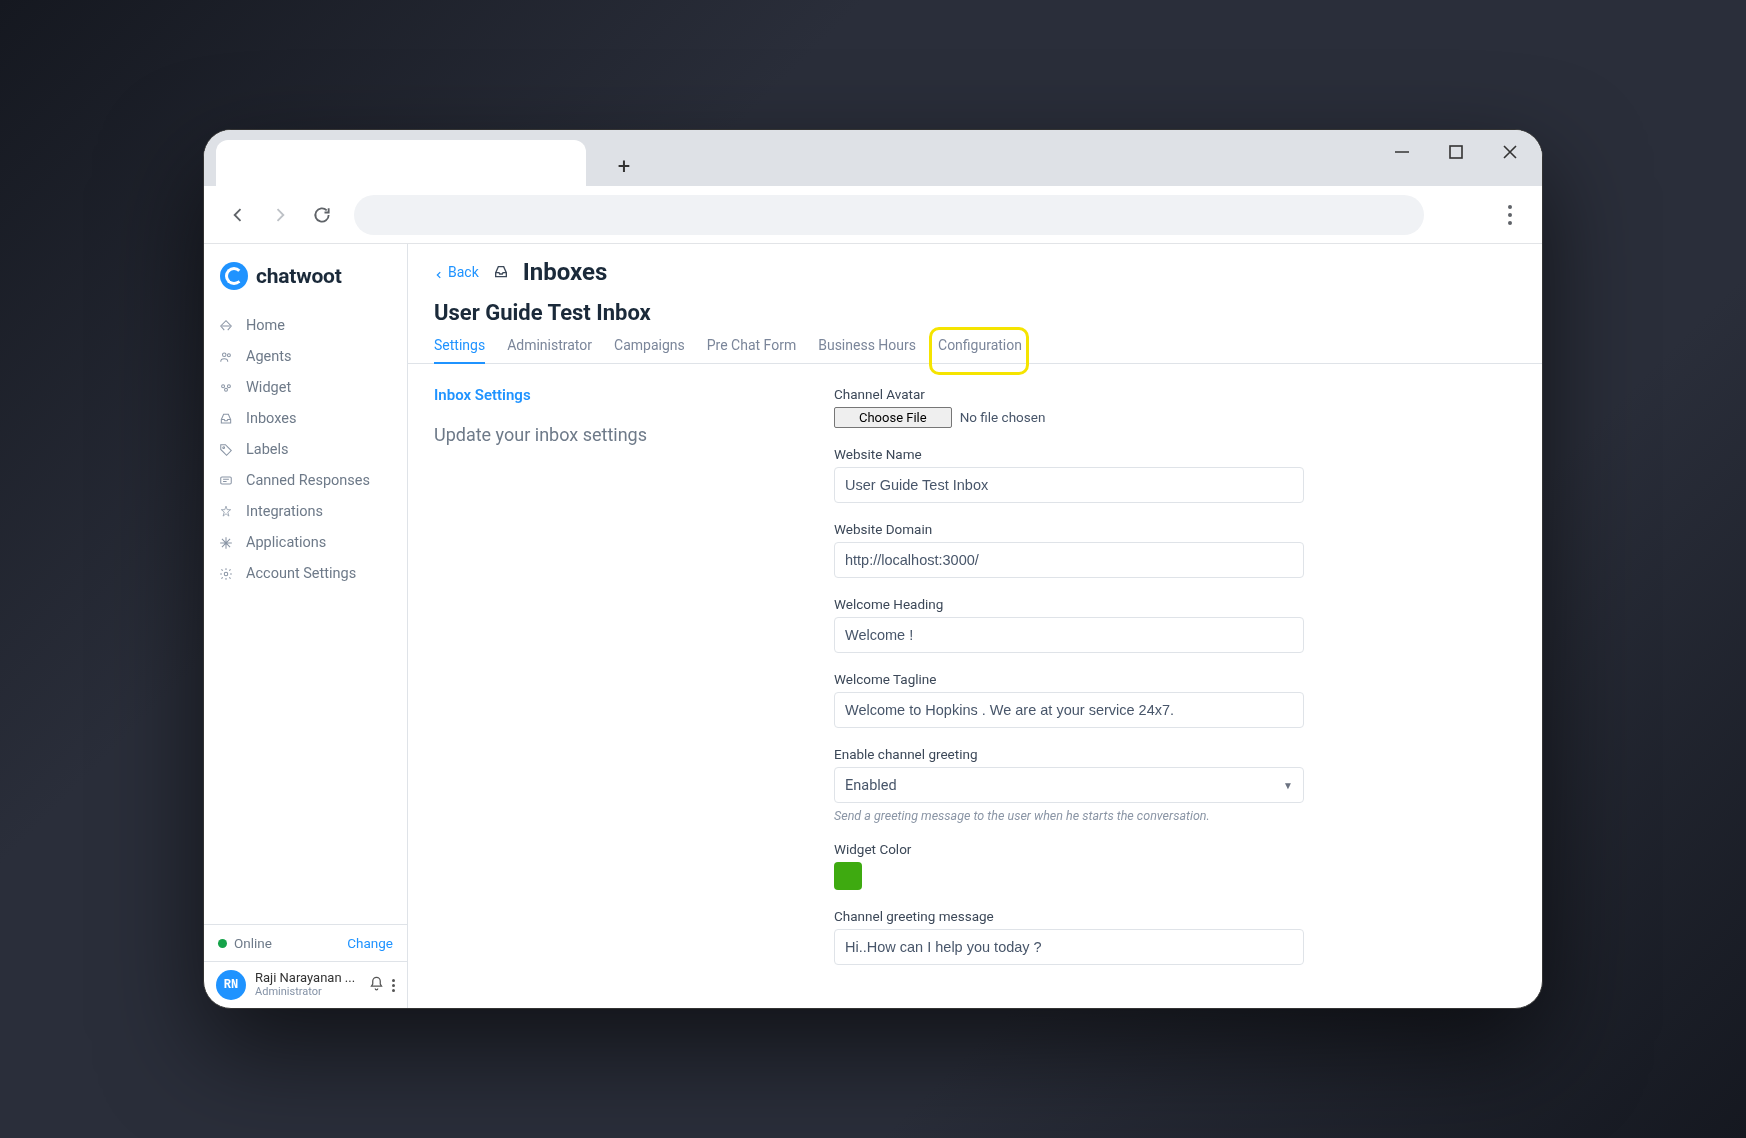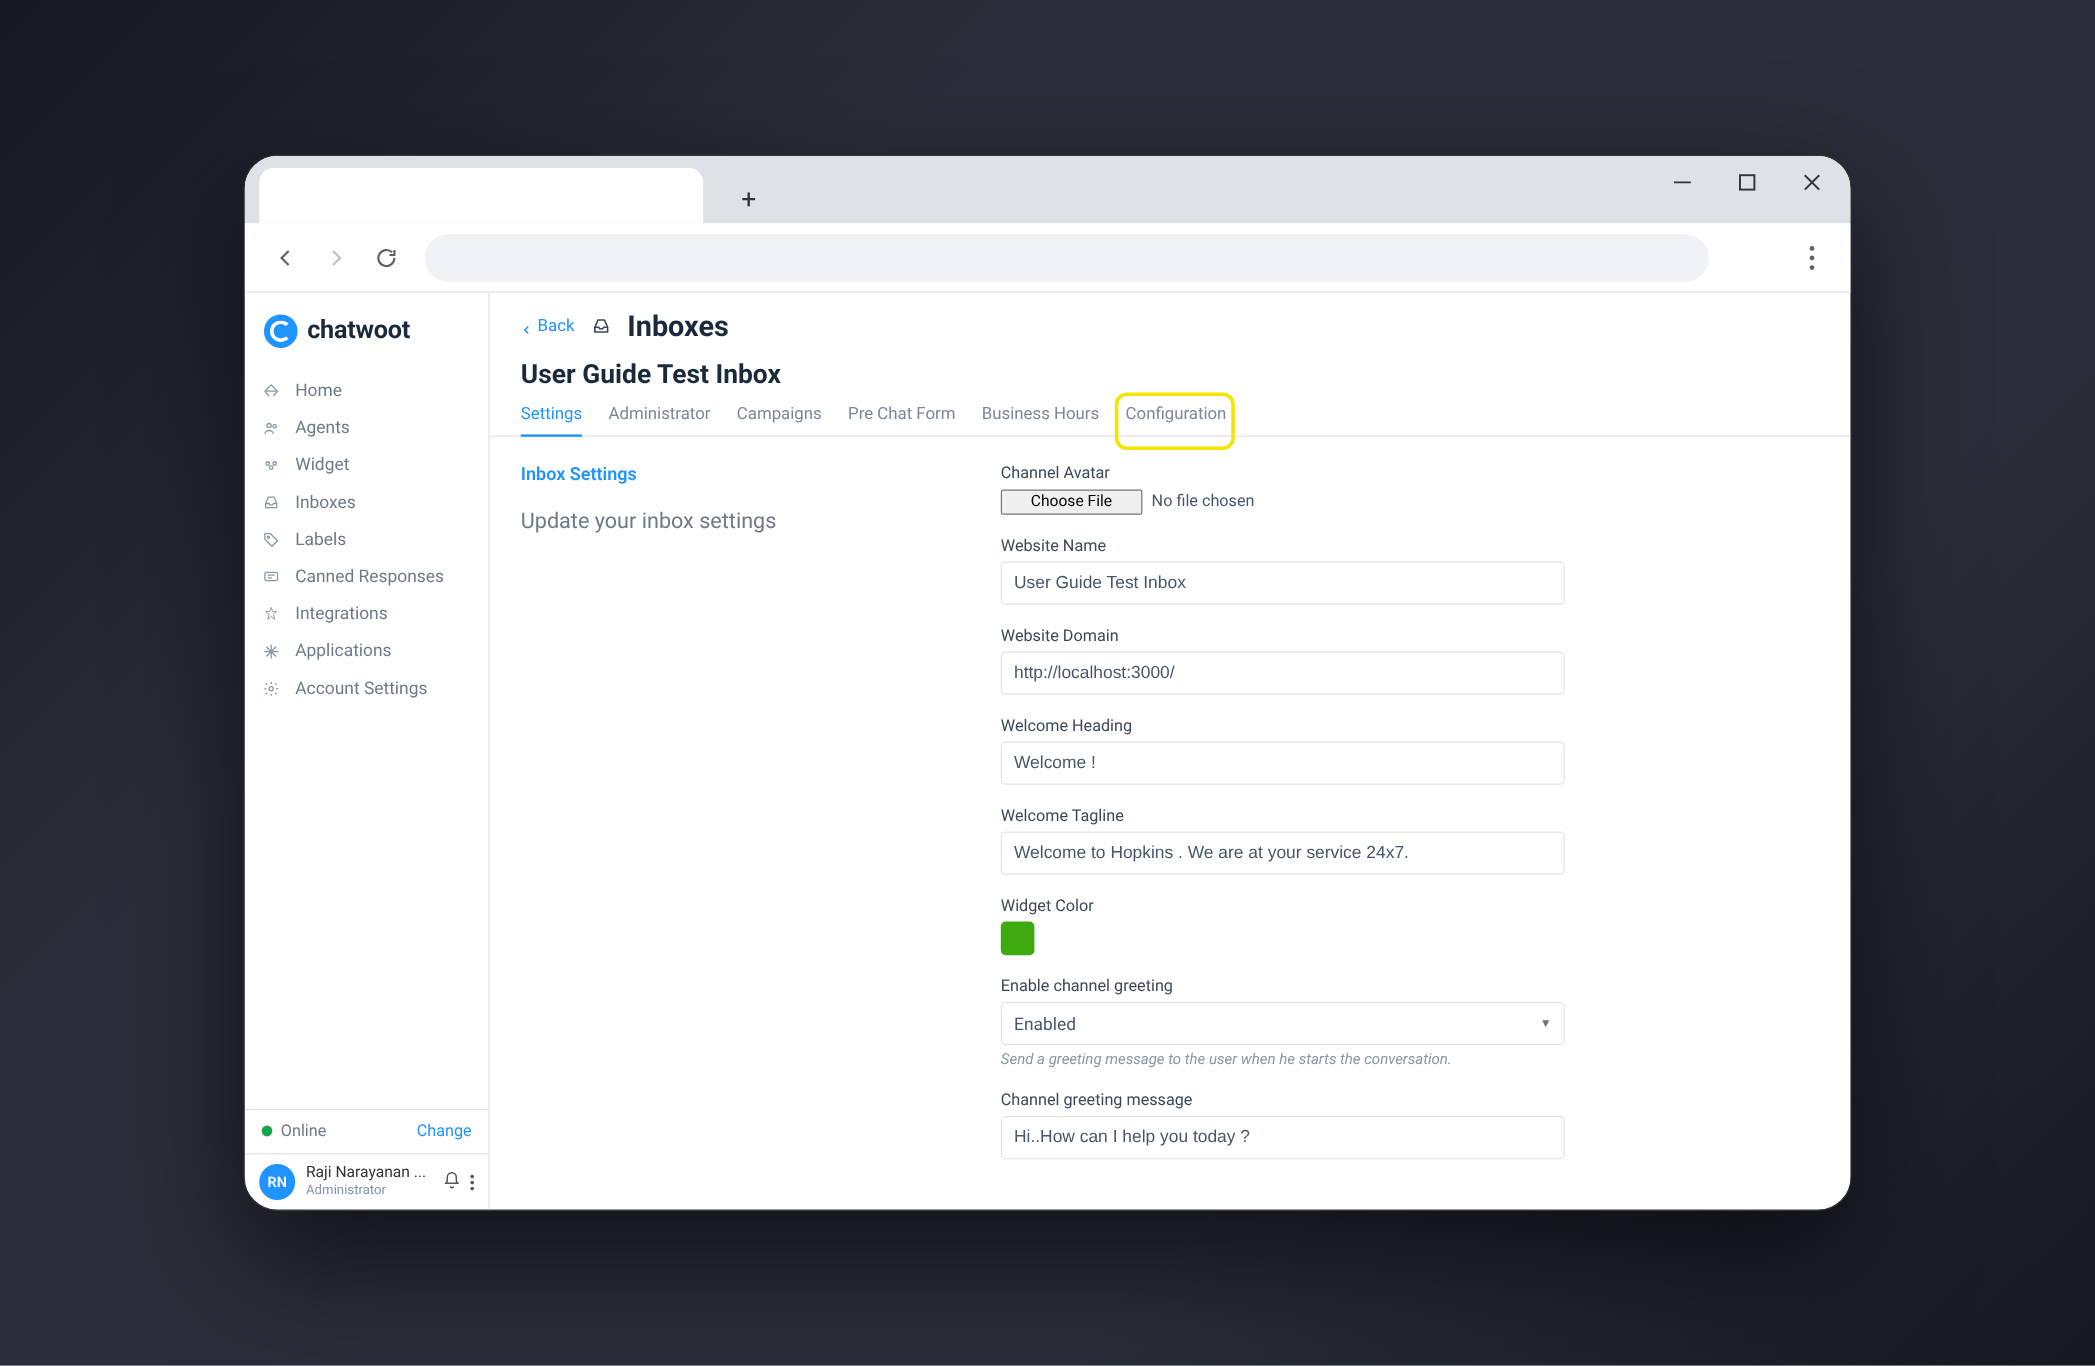--- a/index.html
+++ b/index.html
@@ -47,21 +47,21 @@
   .logo .word{font-weight:700;font-size:21px;color:#1b2a3a;letter-spacing:-.2px;}
   .navlist{list-style:none;margin:10px 0 0;padding:0;flex:1;}
   .navitem{display:flex;align-items:center;gap:12px;padding:7px 14px;color:var(--grey);font-size:14.5px;cursor:pointer;}
   .navitem .ico{width:16px;height:16px;display:flex;align-items:center;justify-content:center;color:#8a95a5;}
   .navitem svg{width:14px;height:14px;stroke:currentColor;stroke-width:1.8;fill:none;}
   .presence{border-top:1px solid var(--border);padding:10px 14px;display:flex;align-items:center;justify-content:space-between;font-size:13.5px;}
   .presence .dot{width:9px;height:9px;border-radius:50%;background:#16a34a;display:inline-block;margin-right:7px;}
   .presence .status{color:var(--grey);}
   .presence .change{color:var(--blue);cursor:pointer;}
   .profile{display:flex;align-items:center;gap:9px;padding:8px 12px;border-top:1px solid var(--border);}
-  .avatar{width:30px;height:30px;border-radius:50%;background:var(--blue);color:#fff;font-size:12px;font-weight:600;display:flex;align-items:center;justify-content:center;}
+  .avatar{width:30px;height:30px;border-radius:50%;background:var(--blue);color:#fff;font-size:12px;font-weight:600;display:flex;align-items:center;justify-content:center;font-family:Liberation Mono, monospace;}
   .pinfo{line-height:1.15;flex:1;min-width:0;}
   .pname{font-size:13px;color:#333;white-space:nowrap;overflow:hidden;text-overflow:ellipsis;}
   .prole{font-size:11px;color:var(--muted);}
   .pacts{display:flex;align-items:center;gap:8px;color:#555;}
   
   .content{flex:1;display:flex;flex-direction:column;min-width:0;}
   .header{padding:14px 26px 0;border-bottom:1px solid var(--border);}
   .breadcrumb{display:flex;align-items:center;gap:14px;font-size:14px;margin-bottom:8px;}
   .back{color:var(--blue);display:flex;align-items:flex-end;gap:4px;cursor:pointer;}
   .bicon{width:16px;height:16px;color:#3c4858;}
@@ -301,31 +301,31 @@
           </div>
           <div class="fld">
             <span class="lbl">Welcome Heading</span>
             <input class="input" value="Welcome !" style="">
           </div>
           <div class="fld">
             <span class="lbl">Welcome Tagline</span>
             <input class="input" value="Welcome to Hopkins . We are at your service 24x7." style="">
           </div>
           <div class="fld">
-            <span class="lbl">Widget Color</span>
-            <div class="swatch"></div>
-          </div>
-          <div class="fld">
             <span class="lbl">Enable channel greeting</span>
             <div class="select">
               <span>Enabled</span>
               <span class="caret">▼</span>
             </div>
             <div class="hint">Send a greeting message to the user when he starts the conversation.</div>
           </div>
+          <div class="fld">
+            <span class="lbl">Widget Color</span>
+            <div class="swatch"></div>
+          </div>
           <div class="fld" style="margin-bottom:0;">
             <span class="lbl">Channel greeting message</span>
             <input class="input" value="Hi..How can I help you today ?" style="">
           </div>
         </div>
       </div>
     </main>
   </div>
 </div>
 

